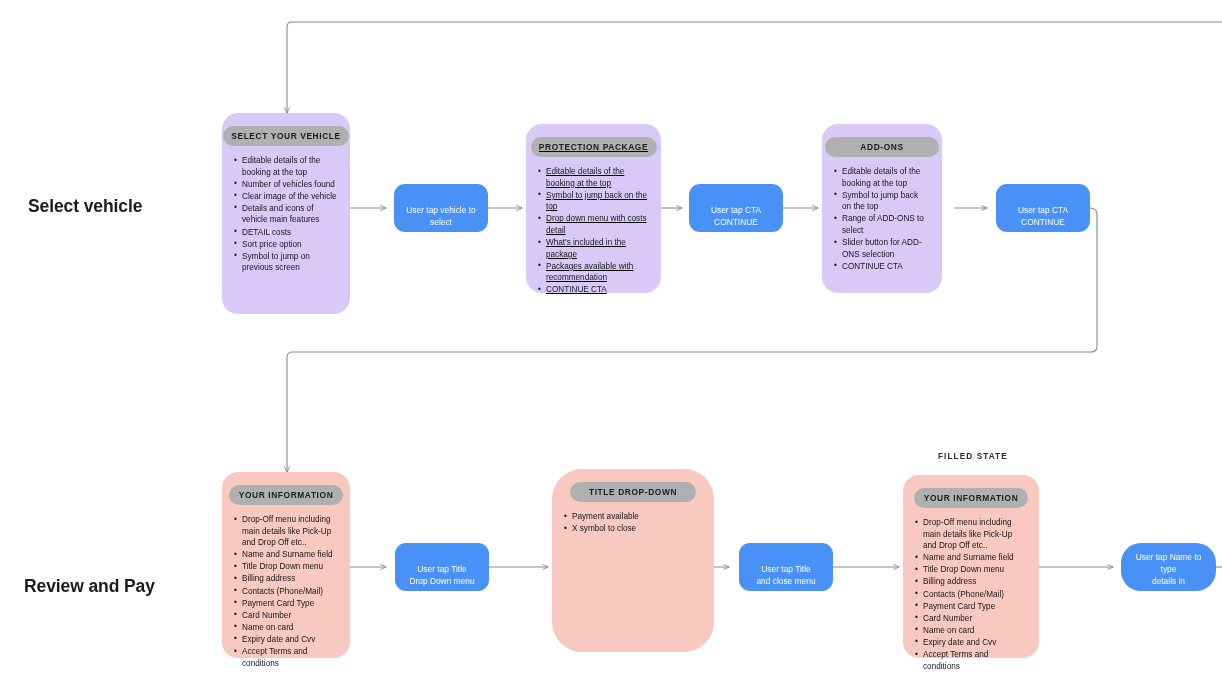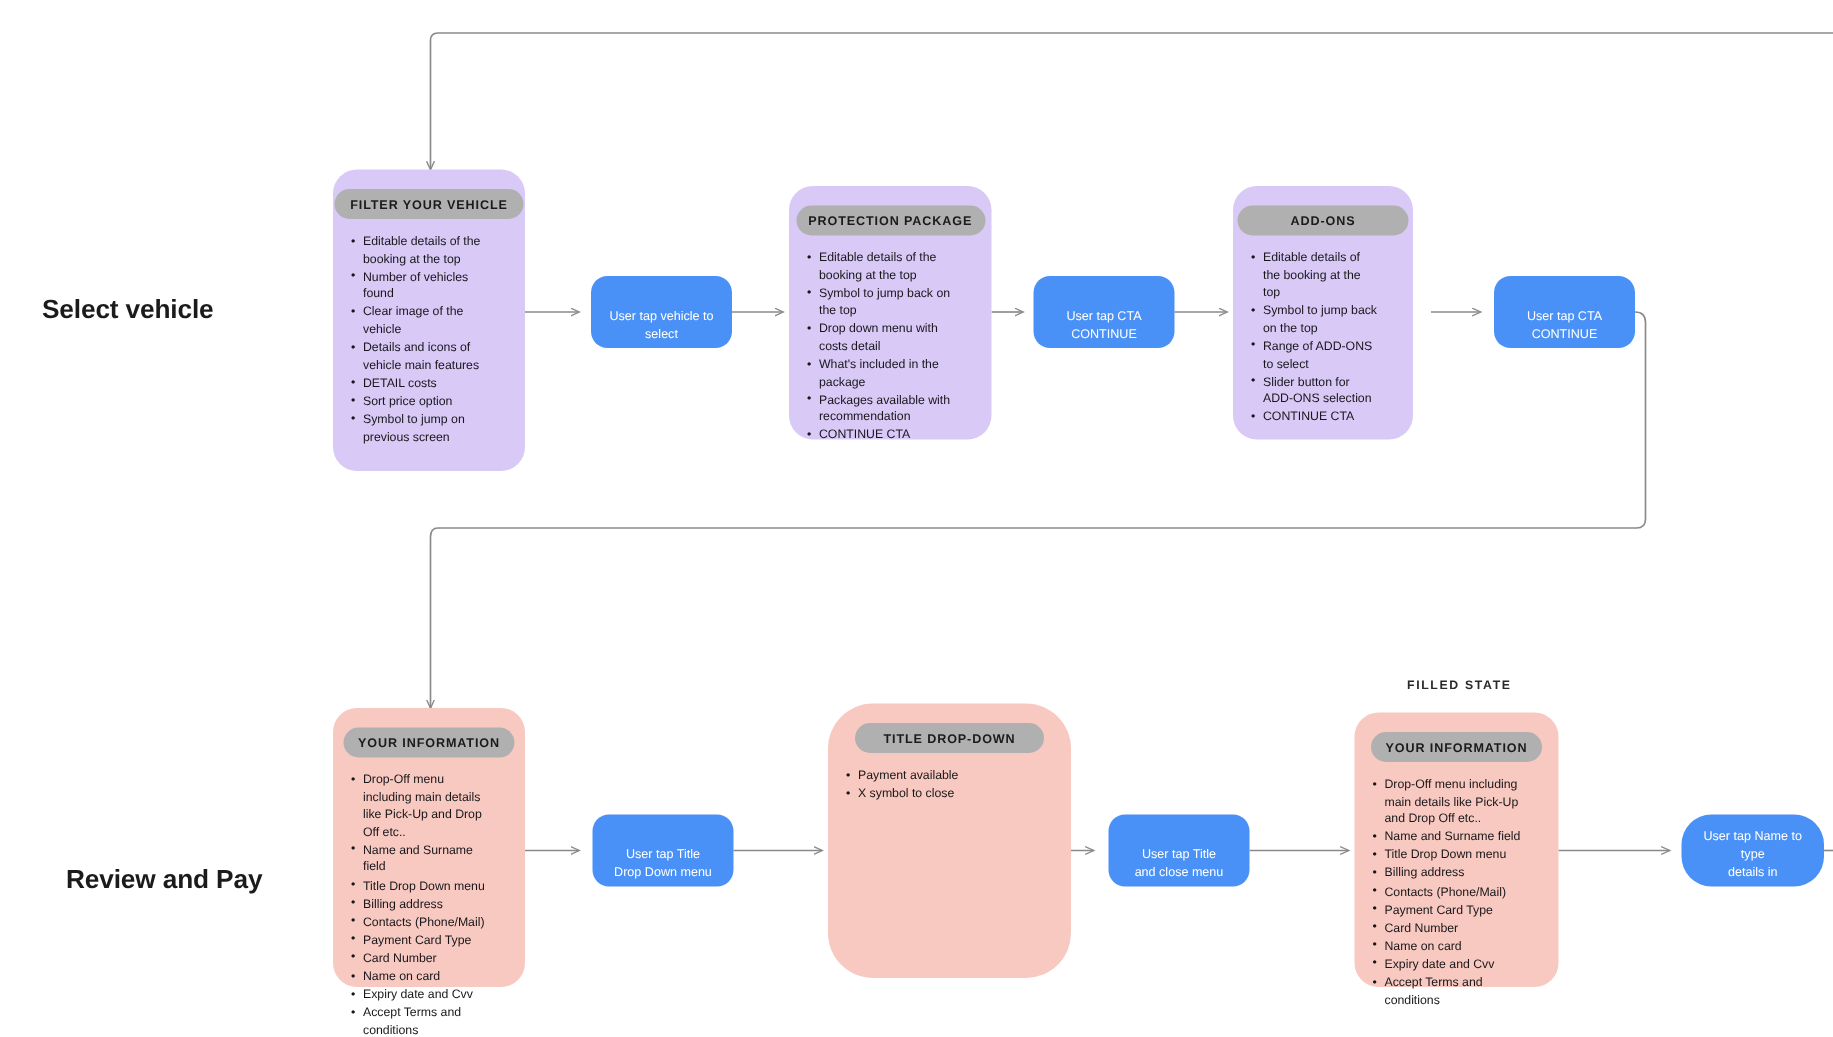--- a/index.html
+++ b/index.html
@@ -53,21 +53,21 @@
     font-size: 8.4px;
     font-weight: bold;
     letter-spacing: 0.6px;
     text-align: center;
     padding: 5px 0 5px 0;
     width: 114px;
   }
   .card-chip.wide { width: 126px; }
 
   .card-list {
-    margin: 9px 15px 0 0;
+    margin: 9px 4px 0 0;
     padding: 0 9px 0 20px;
     list-style: none;
   }
   .card-list li {
     position: relative;
     font-size: 8.2px;
     line-height: 11.6px;
     color: #17161a;
     margin-bottom: 0.5px;
     padding-left: 0;
@@ -132,45 +132,45 @@
       <path d="M350,567 L386,567" marker-end="url(#arw)"></path>
       <path d="M489,567 L548,567" marker-end="url(#arw)"></path>
       <path d="M688,567 L729,567" marker-end="url(#arw)"></path>
       <path d="M833,567 L899,567" marker-end="url(#arw)"></path>
       <path d="M1039,567 L1113,567" marker-end="url(#arw)"></path>
       <path d="M1216,567 L1222,567"></path>
     </g>
   </svg>
 
   <div class="row-label" style="left:28px; top:196px;">Select vehicle</div>
-  <div class="row-label" style="left:44px; top:576px;">Review and Pay</div>
+  <div class="row-label" style="left:24px; top:576px;">Review and Pay</div>
 
   <div class="annotation" style="left:938px; top:452px;">FILLED STATE</div>
 
   <div class="card purple" style="left:222px; top:113px; width:128px; height:201px;">
-    <div class="card-chip wide">FILTER YOUR VEHICLE</div>
+    <div class="card-chip wide">SELECT YOUR VEHICLE</div>
     <ul class="card-list">
       <li>Editable details of the booking at the top</li>
       <li>Number of vehicles found</li>
       <li>Clear image of the vehicle</li>
       <li>Details and icons of vehicle main features</li>
       <li>DETAIL costs</li>
       <li>Sort price option</li>
       <li>Symbol to jump on previous screen</li>
     </ul>
   </div>
 
   <div class="action" style="left:394px; top:184px; width:94px; height:48px;">
     <div>
       <span>User tap vehicle to</span><br>
       <span>select</span>
     </div>
   </div>
 
-  <div class="card purple" style="left:526px; top:124px; width:135px; height:169px;">
+  <div class="card purple" style="left:526px; top:124px; width:135px; height:169px;text-decoration:underline;">
     <div class="card-chip wide">PROTECTION PACKAGE</div>
     <ul class="card-list">
       <li>Editable details of the booking at the top</li>
       <li>Symbol to jump back on the top</li>
       <li>Drop down menu with costs detail</li>
       <li>What's included in the package</li>
       <li>Packages available with recommendation</li>
       <li>CONTINUE CTA</li>
     </ul>
   </div>

